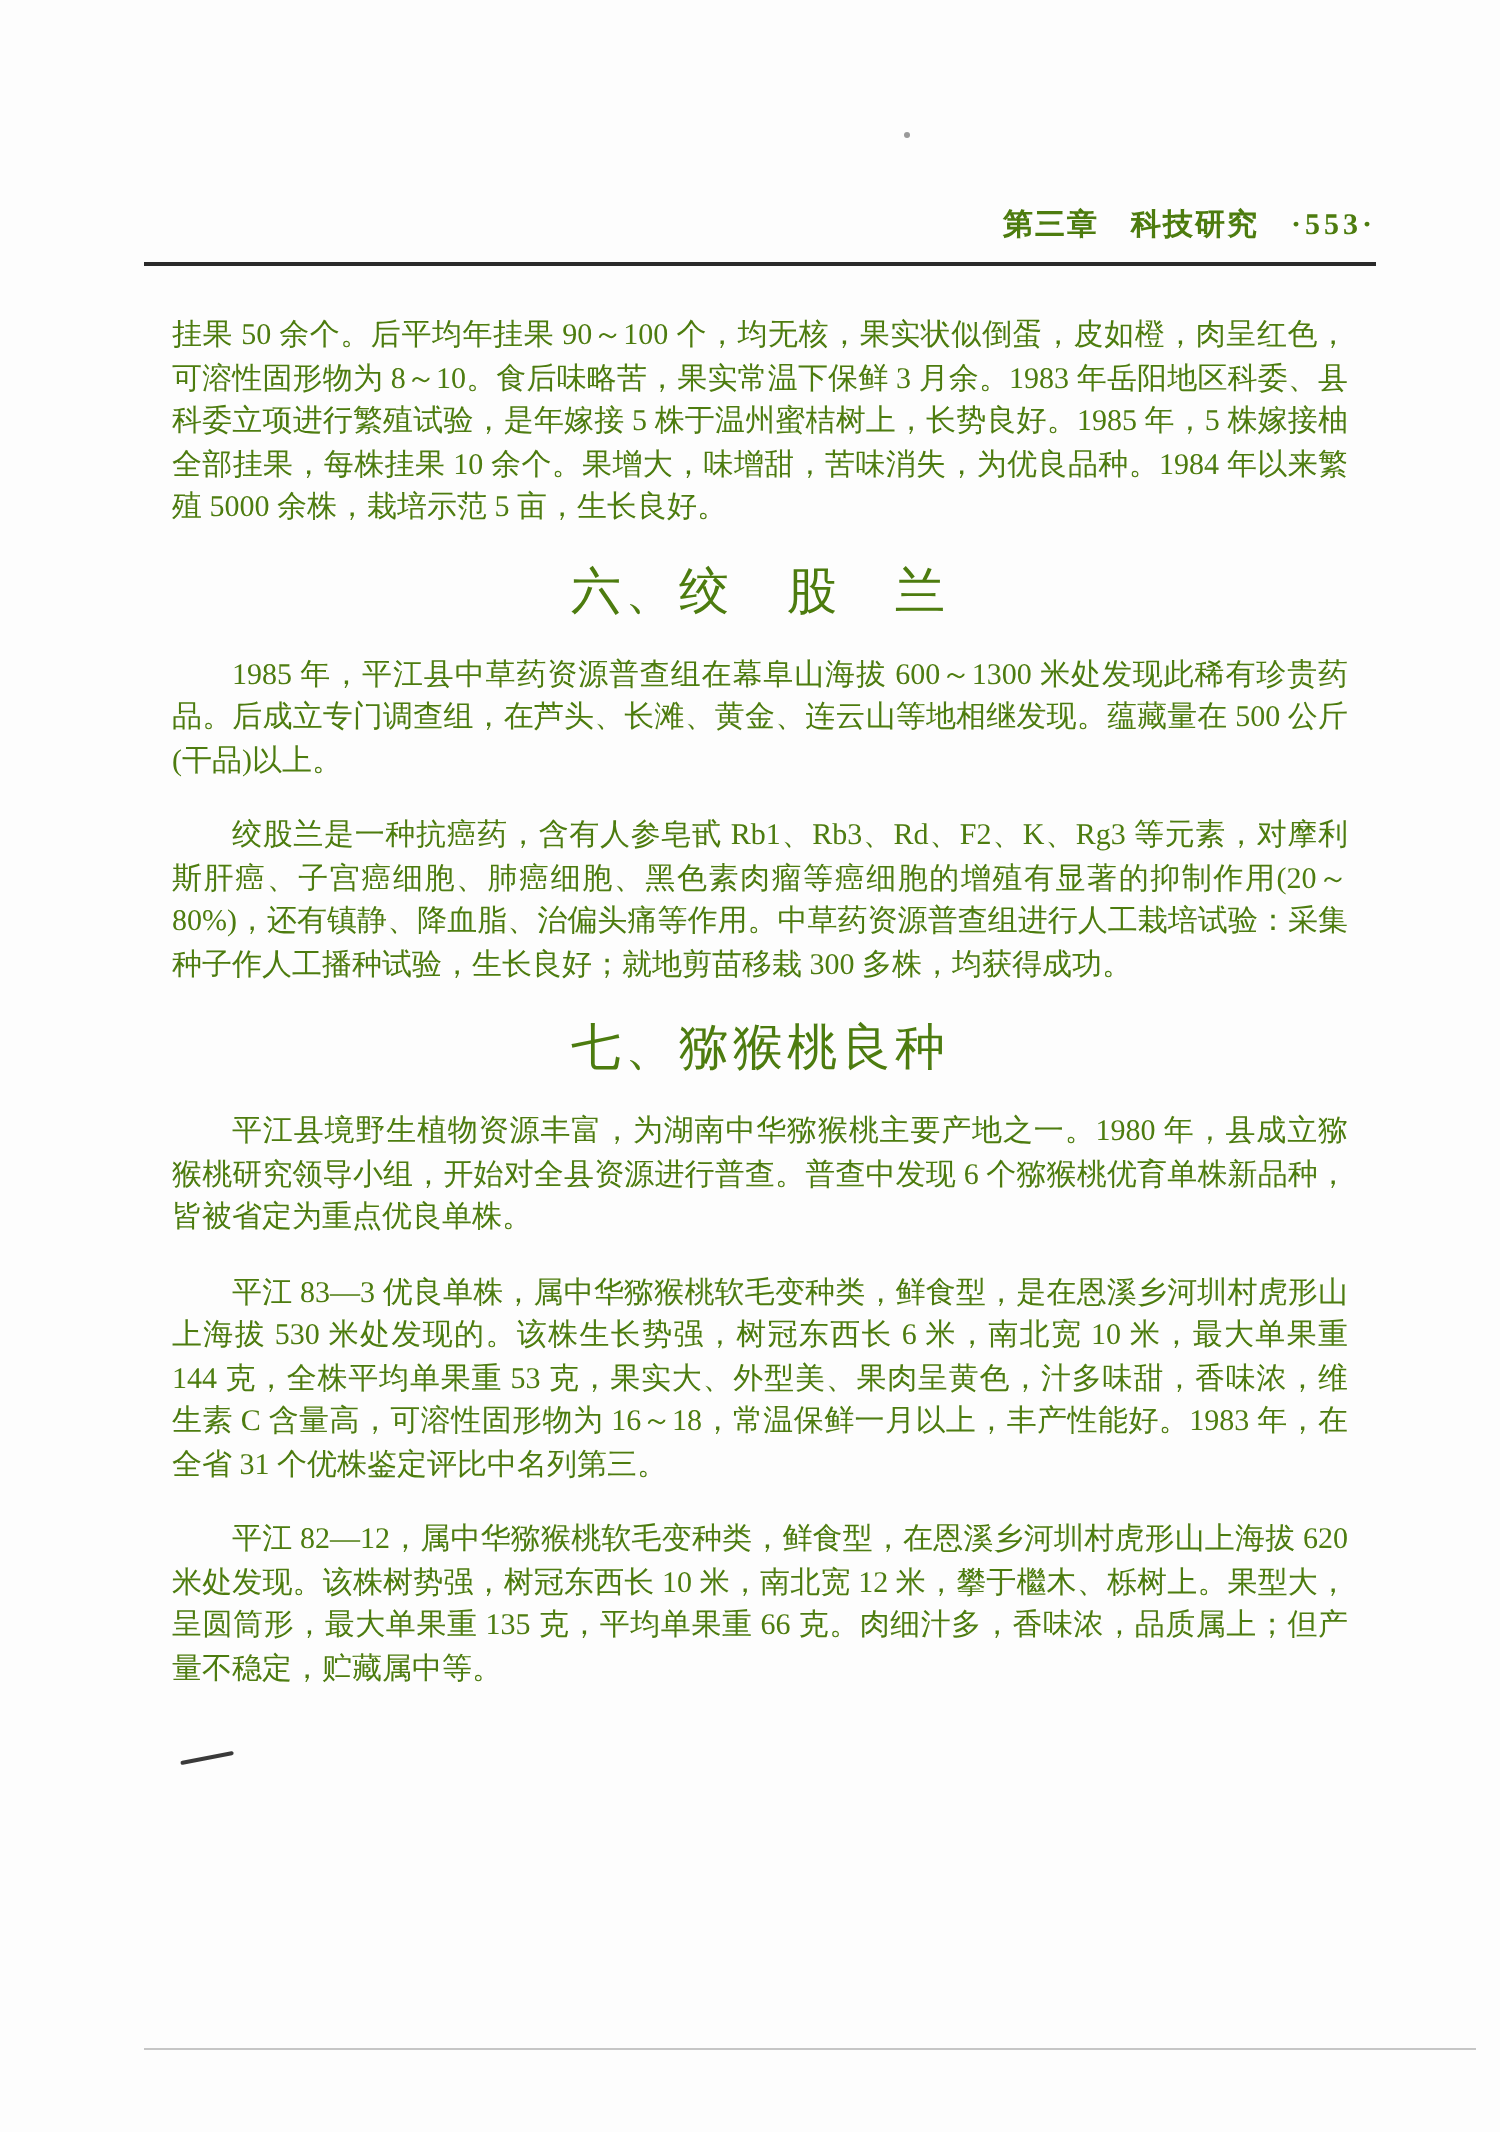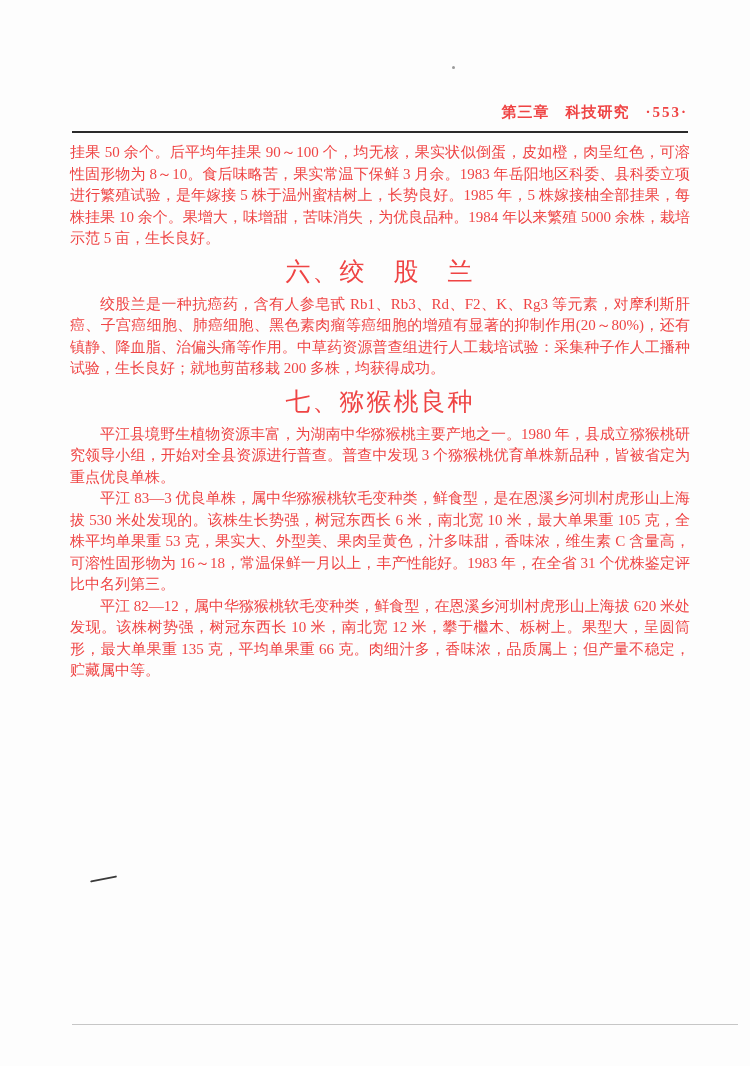--- a/index.html
+++ b/index.html
@@ -1,21 +1,21 @@
 <!DOCTYPE html>
 <html><head>
 <meta charset="utf-8">
 <style>
   html,body { margin:0; padding:0; background:#e8e8e8; }
   .page {
     position:relative;
     width:750px; height:1066px;
     margin:0 auto;
     background:#fdfdfd;
-    color:#ef4444;
+    color:#4d7c0f;
     font-family:"Liberation Serif","DejaVu Serif",serif;
     overflow:hidden;
   }
   .running-header {
     position:absolute;
     top:103px; right:62px;
     font-size:15px;
     white-space:nowrap;
   }
   .running-header .chapter {
@@ -34,21 +34,21 @@
     background:#2a2a2a;
   }
   .content {
     position:absolute;
     top:142px; left:70px;
     width:620px;
     font-size:15px;
     line-height:21.5px;
     text-align:justify;
   }
-  .para { margin:0; text-indent:2em; }
+  .para { margin:16px; text-indent:2em; }
   .para.no-indent { text-indent:0; }
   .heading {
     margin:7px 0;
     font-size:25px;
     line-height:30px;
     text-align:center;
     font-weight:500;
     letter-spacing:2px;
     text-indent:0;
   }
@@ -81,24 +81,25 @@
 
   <div class="running-header">
     <span class="chapter">第三章　科技研究</span><span class="page-number">·553·</span>
   </div>
 
   <div class="header-rule"></div>
 
   <div class="content">
     <p class="para no-indent">挂果 50 余个。后平均年挂果 90～100 个，均无核，果实状似倒蛋，皮如橙，肉呈红色，可溶性固形物为 8～10。食后味略苦，果实常温下保鲜 3 月余。1983 年岳阳地区科委、县科委立项进行繁殖试验，是年嫁接 5 株于温州蜜桔树上，长势良好。1985 年，5 株嫁接柚全部挂果，每株挂果 10 余个。果增大，味增甜，苦味消失，为优良品种。1984 年以来繁殖 5000 余株，栽培示范 5 亩，生长良好。</p>
     <h2 class="heading">六、绞　股　兰</h2>
-    <p class="para">绞股兰是一种抗癌药，含有人参皂甙 Rb1、Rb3、Rd、F2、K、Rg3 等元素，对摩利斯肝癌、子宫癌细胞、肺癌细胞、黑色素肉瘤等癌细胞的增殖有显著的抑制作用(20～80%)，还有镇静、降血脂、治偏头痛等作用。中草药资源普查组进行人工栽培试验：采集种子作人工播种试验，生长良好；就地剪苗移栽 200 多株，均获得成功。</p>
+    <p class="para">1985 年，平江县中草药资源普查组在幕阜山海拔 600～1300 米处发现此稀有珍贵药品。后成立专门调查组，在芦头、长滩、黄金、连云山等地相继发现。蕴藏量在 500 公斤(干品)以上。</p>
+    <p class="para">绞股兰是一种抗癌药，含有人参皂甙 Rb1、Rb3、Rd、F2、K、Rg3 等元素，对摩利斯肝癌、子宫癌细胞、肺癌细胞、黑色素肉瘤等癌细胞的增殖有显著的抑制作用(20～80%)，还有镇静、降血脂、治偏头痛等作用。中草药资源普查组进行人工栽培试验：采集种子作人工播种试验，生长良好；就地剪苗移栽 300 多株，均获得成功。</p>
     <h2 class="heading">七、猕猴桃良种</h2>
-    <p class="para">平江县境野生植物资源丰富，为湖南中华猕猴桃主要产地之一。1980 年，县成立猕猴桃研究领导小组，开始对全县资源进行普查。普查中发现 3 个猕猴桃优育单株新品种，皆被省定为重点优良单株。</p>
-    <p class="para">平江 83—3 优良单株，属中华猕猴桃软毛变种类，鲜食型，是在恩溪乡河圳村虎形山上海拔 530 米处发现的。该株生长势强，树冠东西长 6 米，南北宽 10 米，最大单果重 105 克，全株平均单果重 53 克，果实大、外型美、果肉呈黄色，汁多味甜，香味浓，维生素 C 含量高，可溶性固形物为 16～18，常温保鲜一月以上，丰产性能好。1983 年，在全省 31 个优株鉴定评比中名列第三。</p>
+    <p class="para">平江县境野生植物资源丰富，为湖南中华猕猴桃主要产地之一。1980 年，县成立猕猴桃研究领导小组，开始对全县资源进行普查。普查中发现 6 个猕猴桃优育单株新品种，皆被省定为重点优良单株。</p>
+    <p class="para">平江 83—3 优良单株，属中华猕猴桃软毛变种类，鲜食型，是在恩溪乡河圳村虎形山上海拔 530 米处发现的。该株生长势强，树冠东西长 6 米，南北宽 10 米，最大单果重 144 克，全株平均单果重 53 克，果实大、外型美、果肉呈黄色，汁多味甜，香味浓，维生素 C 含量高，可溶性固形物为 16～18，常温保鲜一月以上，丰产性能好。1983 年，在全省 31 个优株鉴定评比中名列第三。</p>
     <p class="para">平江 82—12，属中华猕猴桃软毛变种类，鲜食型，在恩溪乡河圳村虎形山上海拔 620 米处发现。该株树势强，树冠东西长 10 米，南北宽 12 米，攀于檵木、栎树上。果型大，呈圆筒形，最大单果重 135 克，平均单果重 66 克。肉细汁多，香味浓，品质属上；但产量不稳定，贮藏属中等。</p>
   </div>
 
   <div class="pen-mark"></div>
   <div class="speck"></div>
   <div class="scan-line-bottom"></div>
 
 </div>
 
 </body></html>

